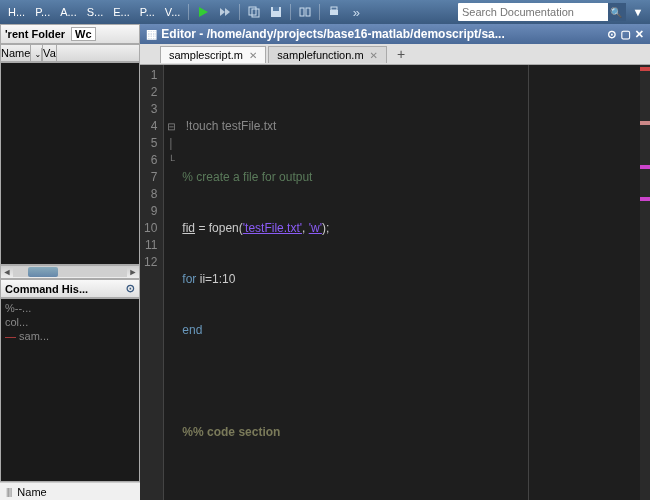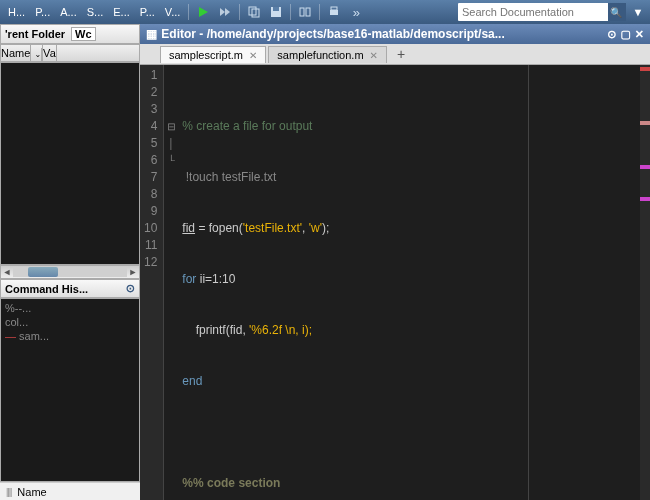--- a/index.html
+++ b/index.html
@@ -38,21 +38,21 @@
 .file-tab.inactive { background: #d8d8d8; }
 .file-tab .x { color: #888; font-size: 10px; cursor: pointer; }
 .add-tab { padding: 2px 8px; color: #555; cursor: pointer; font-size: 14px; }
 .editor-body { flex: 1; display: flex; background: #1e1e1e; position: relative; }
 .gutter { background: #2a2a2a; color: #888; font-family: monospace; font-size: 12px; text-align: right; padding: 2px 6px 2px 4px; line-height: 17px; border-right: 1px solid #444; }
 .fold-col { width: 14px; background: #1e1e1e; font-family: monospace; font-size: 10px; color: #888; line-height: 17px; padding-top: 2px; text-align: center; }
 .code { flex: 1; font-family: monospace; font-size: 12px; color: #ccc; padding: 2px 4px; line-height: 17px; white-space: pre; position: relative; }
 .code .line { height: 17px; }
 .c-comment { color: #5a7a5a; }
 .c-keyword { color: #6897bb; }
-.c-string { color: #eab308; }
+.c-string { color: #8b5cf6; text-decoration: underline; }
 .c-cmd { color: #888; }
 .c-var { color: #ccc; text-decoration: underline; }
 .c-sect { color: #7a7a5a; font-weight: bold; }
 .ruler { position: absolute; left: 350px; top: 0; bottom: 0; width: 1px; background: #444; }
 .marker-col { width: 10px; background: #2a2a2a; }
 .marker { height: 4px; margin-bottom: 28px; }
 .status { height: 18px; background: #f0f0f0; border-top: 1px solid #ccc; display: flex; align-items: center; padding: 0 6px; font-size: 11px; }
 .status-icon { font-size: 9px; color: #888; margin-right: 6px; letter-spacing: -1px; }
 </style>
 </head>
@@ -186,25 +186,24 @@
         <div class="fold-col">
           <div>&nbsp;</div>
             <div>&nbsp;</div>
             <div>&nbsp;</div>
             <div>⊟</div>
             <div>│</div>
             <div>└</div>
         </div>
         <div class="code">
           <div class="ruler"></div>
+          <div class="line"> <span class="c-cmd">!</span><span class="c-cmd">touch testFile.txt</span></div>
           <div class="line"><span class="c-comment">% create a file for output</span></div>
-          <div class="line"> <span class="c-cmd">!</span><span class="c-cmd">touch testFile.txt</span></div>
           <div class="line"><span class="c-var">fid</span><span> = fopen(</span><span class="c-string">'testFile.txt'</span><span>, </span><span class="c-string">'w'</span><span>);</span></div>
           <div class="line"><span class="c-keyword">for</span><span> ii=1:10</span></div>
-          <div class="line"><span>    fprintf(fid, </span><span class="c-string">'%6.2f \n, i);</span></div>
           <div class="line"><span class="c-keyword">end</span></div>
           <div class="line">&nbsp;</div>
           <div class="line"><span class="c-sect">%% code section</span></div>
           
           
           
           
         </div>
         <div class="marker-col">
           <div class="marker" style="background:#c44;margin-top:2px"></div>

